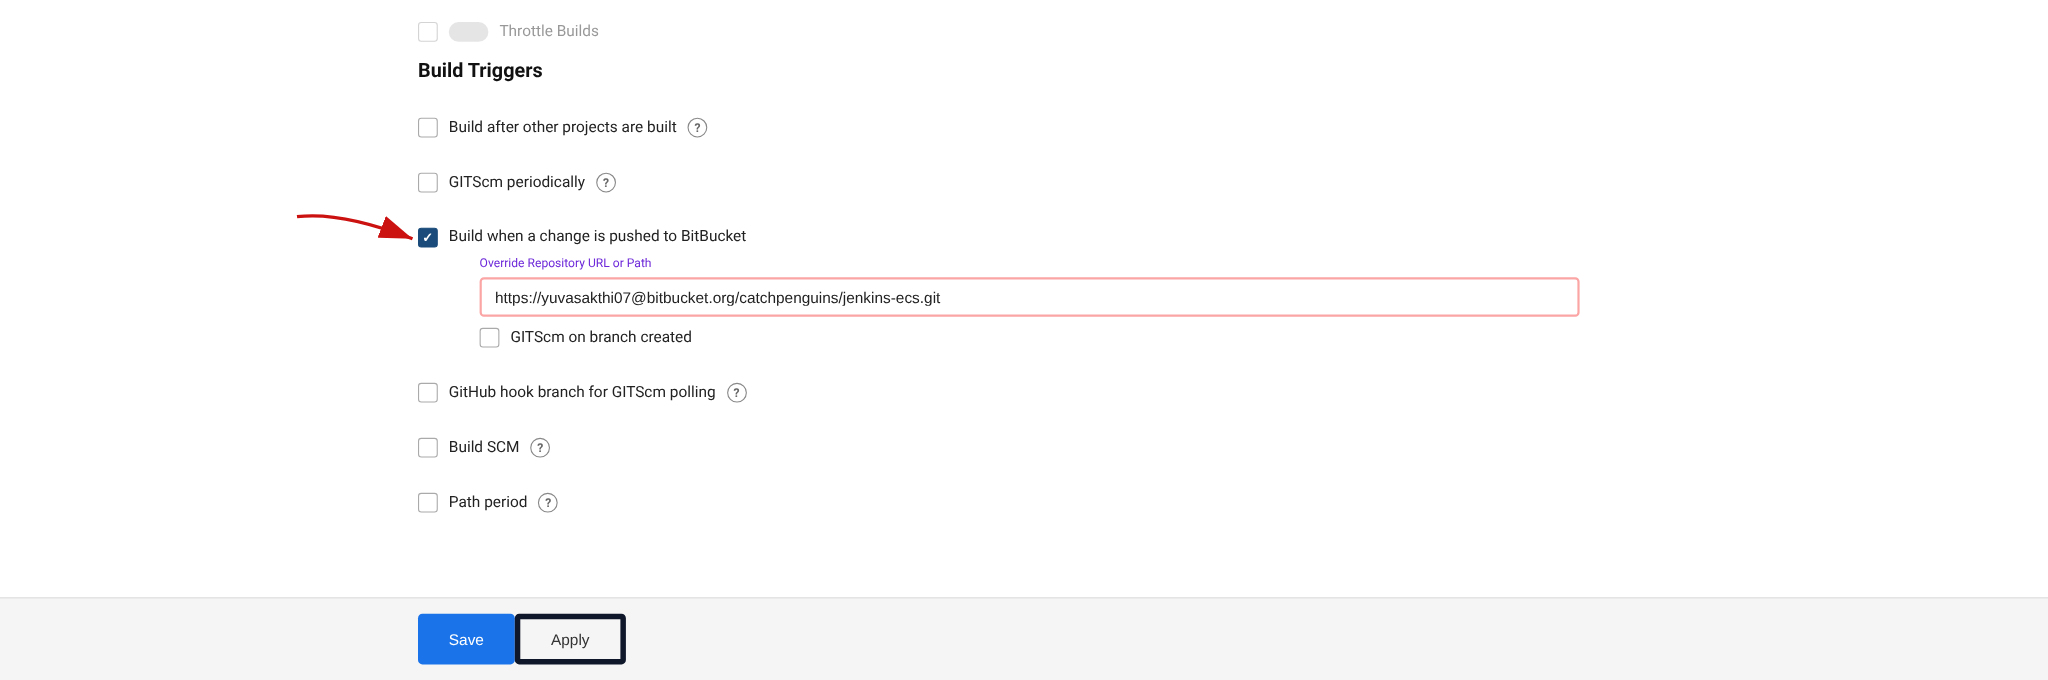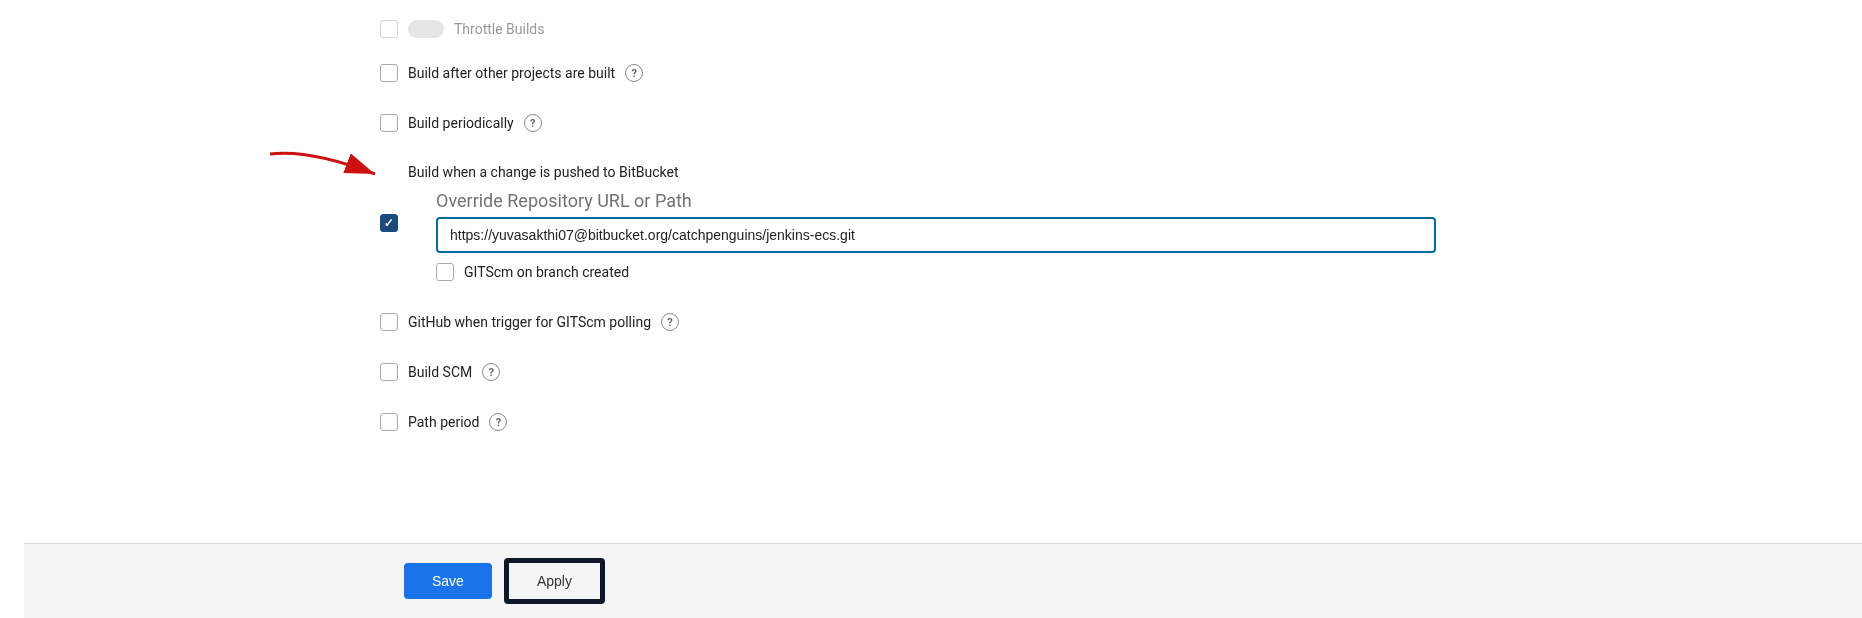--- a/index.html
+++ b/index.html
@@ -97,29 +97,29 @@
       color: #222;
       font-size: 14px;
     }
 
     .sub-section {
       margin-left: 28px;
       margin-top: 2px;
     }
 
     .override-label {
-      font-size: 18px;
-      color: #737373;
+      font-size: 11px;
+      color: #6d28d9;
       margin-bottom: 6px;
     }
 
     .url-input {
       width: 1000px;
       padding: 8px 12px;
-      border: 2px solid #0369a1;
+      border: 2px solid #fca5a5;
       border-radius: 4px;
       font-size: 14px;
       color: #222;
       outline: none;
     }
 
     .sub-checkbox-row {
       display: flex;
       align-items: center;
       gap: 10px;
@@ -128,23 +128,21 @@
 
     .footer-bar {
       position: fixed;
       bottom: 0;
       left: 0;
       right: 0;
       background: #f5f5f5;
       border-top: 1px solid #ddd;
       padding: 14px 380px;
       display: flex;
-      gap: 12px;
-      align-items: center;
-      margin-left: 24px;
+      gap: 0;
     }
 
     .btn-save {
       background: #1a73e8;
       color: white;
       border: none;
       border-radius: 4px;
       padding: 10px 28px;
       font-size: 14px;
       font-weight: 500;
@@ -191,36 +189,37 @@
 <body>
 
 <div class="page-container">
 
   <div class="top-fade">
     <div class="checkbox"></div>
     <div class="toggle-switch"></div>
     <span>Throttle Builds</span>
   </div>
 
+  <div class="section-title">Build Triggers</div>
 
   <div class="trigger-list">
 
     <div class="trigger-item">
       <div class="checkbox"></div>
       <span class="trigger-label">Build after other projects are built</span>
       <div class="help-icon">?</div>
     </div>
 
     <div class="trigger-item">
       <div class="checkbox"></div>
-      <span class="trigger-label">Build periodically</span>
-      <div class="help-icon">?</div>
-    </div>
-
-    <div class="trigger-item" style="align-items: center; position: relative;">
+      <span class="trigger-label">GITScm periodically</span>
+      <div class="help-icon">?</div>
+    </div>
+
+    <div class="trigger-item" style="align-items: flex-start; position: relative;">
 
       <svg class="annotation-arrow" style="position:absolute; left:-120px; top:-10px;" width="130" height="60" viewBox="0 0 130 60">
         <defs>
           <marker id="arrowhead" markerWidth="10" markerHeight="7" refX="10" refY="3.5" orient="auto">
             <polygon points="0 0, 10 3.5, 0 7" fill="#cc1111"></polygon>
           </marker>
         </defs>
         <path d="M10,10 Q50,5 115,30" stroke="#cc1111" stroke-width="3" fill="none" marker-end="url(#arrowhead)"></path>
       </svg>
 
@@ -233,21 +232,21 @@
           <div class="sub-checkbox-row">
             <div class="checkbox"></div>
             <span class="trigger-label">GITScm on branch created</span>
           </div>
         </div>
       </div>
     </div>
 
     <div class="trigger-item">
       <div class="checkbox"></div>
-      <span class="trigger-label">GitHub when trigger for GITScm polling</span>
+      <span class="trigger-label">GitHub hook branch for GITScm polling</span>
       <div class="help-icon">?</div>
     </div>
 
     <div class="trigger-item">
       <div class="checkbox"></div>
       <span class="trigger-label">Build SCM</span>
       <div class="help-icon">?</div>
     </div>
 
     <div class="trigger-item">

